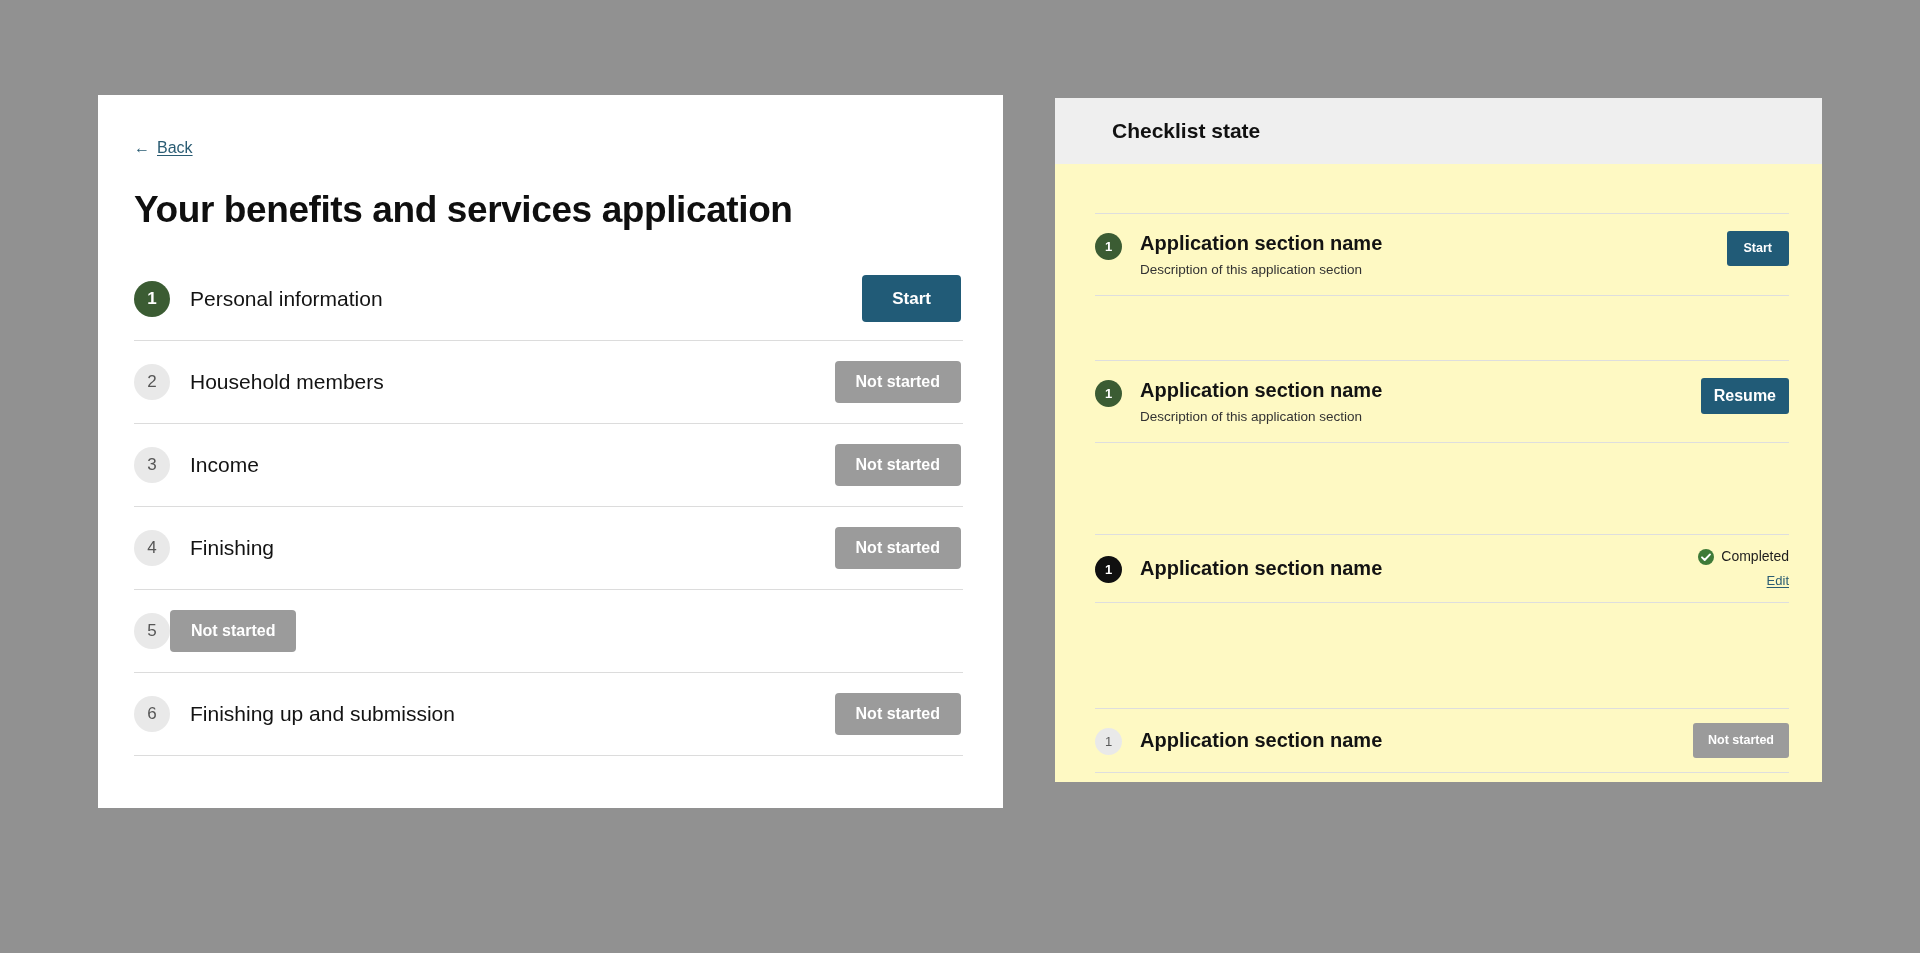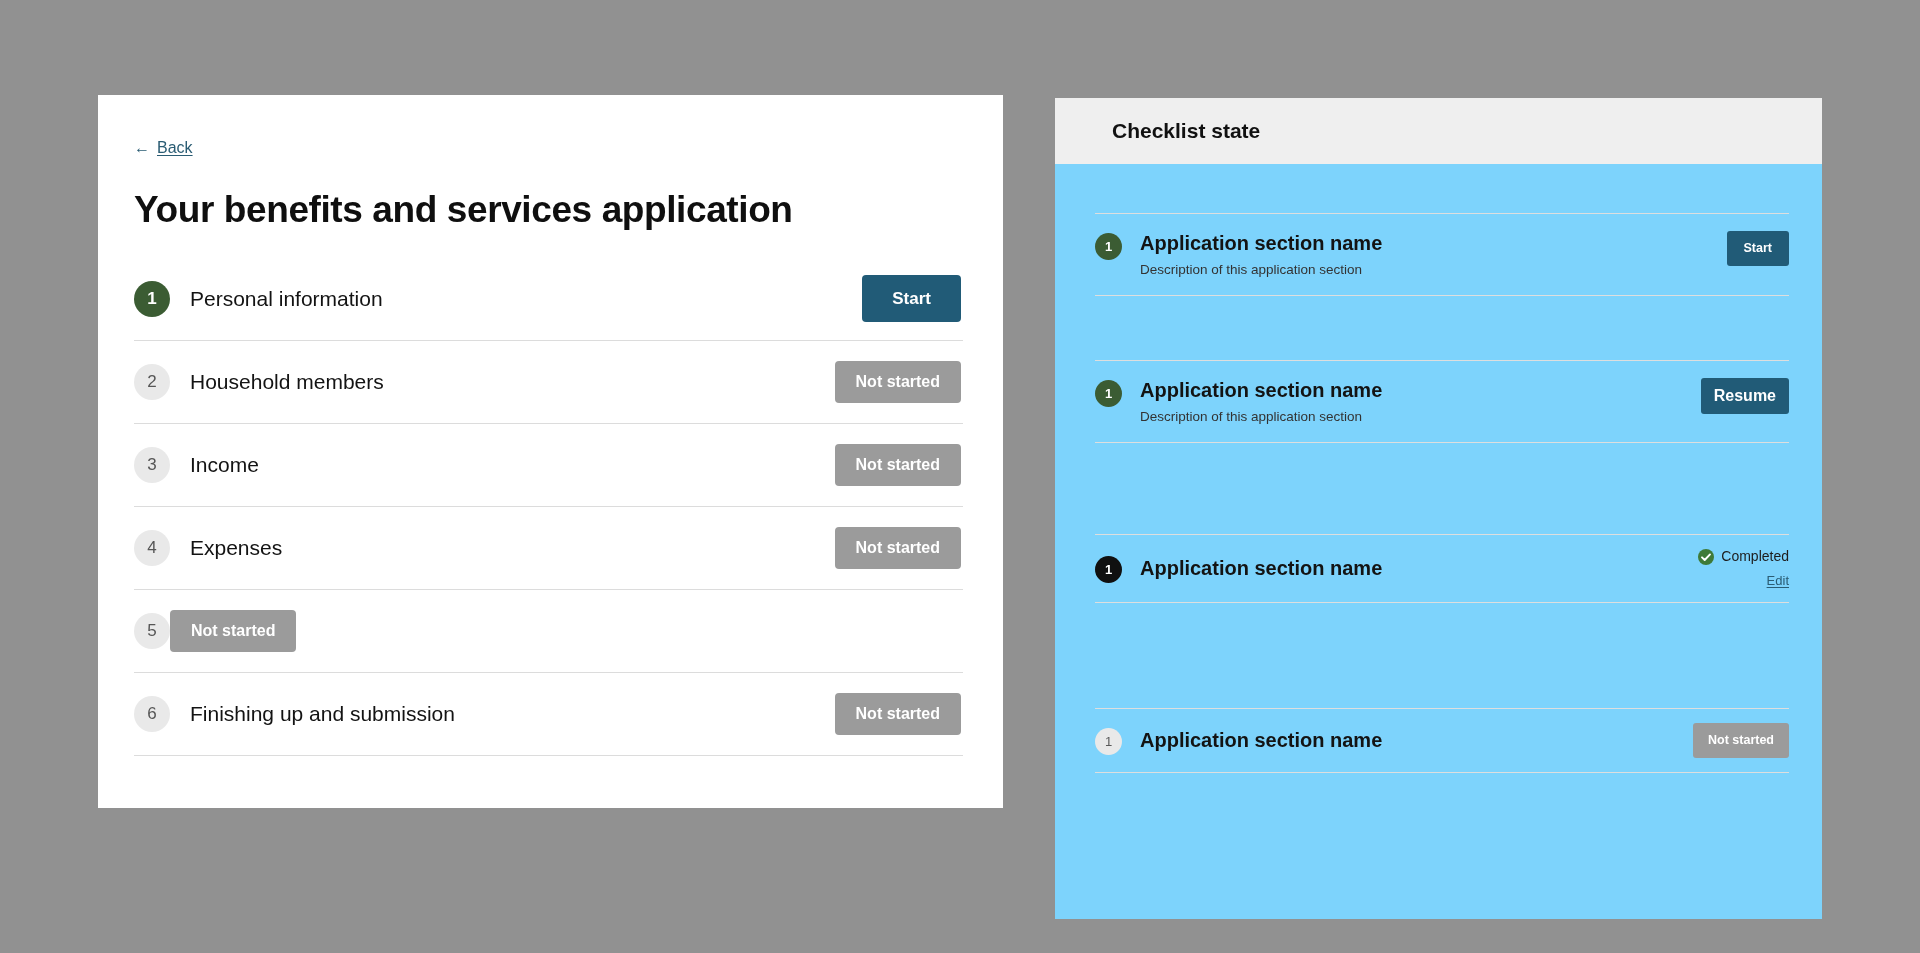--- a/index.html
+++ b/index.html
@@ -132,22 +132,22 @@
     padding: 13px 21px;
     cursor: default;
   }
 
   
   .card-right {
     position: absolute;
     left: 1055px;
     top: 98px;
     width: 767px;
-    height: 821px;
-    background: #7dd3fc;
+    height: 684px;
+    background: #fef9c3;
   }
 
   .right-header {
     height: 66px;
     background: #efefef;
     display: flex;
     align-items: center;
     padding-left: 57px;
   }
   .right-header-title {
@@ -304,21 +304,21 @@
         </li>
 
         <li class="task-row">
           <span class="num-badge grey">3</span>
           <span class="task-label">Income</span>
           <button class="btn btn-disabled">Not started</button>
         </li>
 
         <li class="task-row">
           <span class="num-badge grey">4</span>
-          <span class="task-label">Expenses</span>
+          <span class="task-label">Finishing</span>
           <button class="btn btn-disabled">Not started</button>
         </li>
 
         <li class="task-row">
           <span class="num-badge grey">5</span>
           <button class="btn btn-disabled">Not started</button>
         </li>
 
         <li class="task-row">
           <span class="num-badge grey">6</span>

